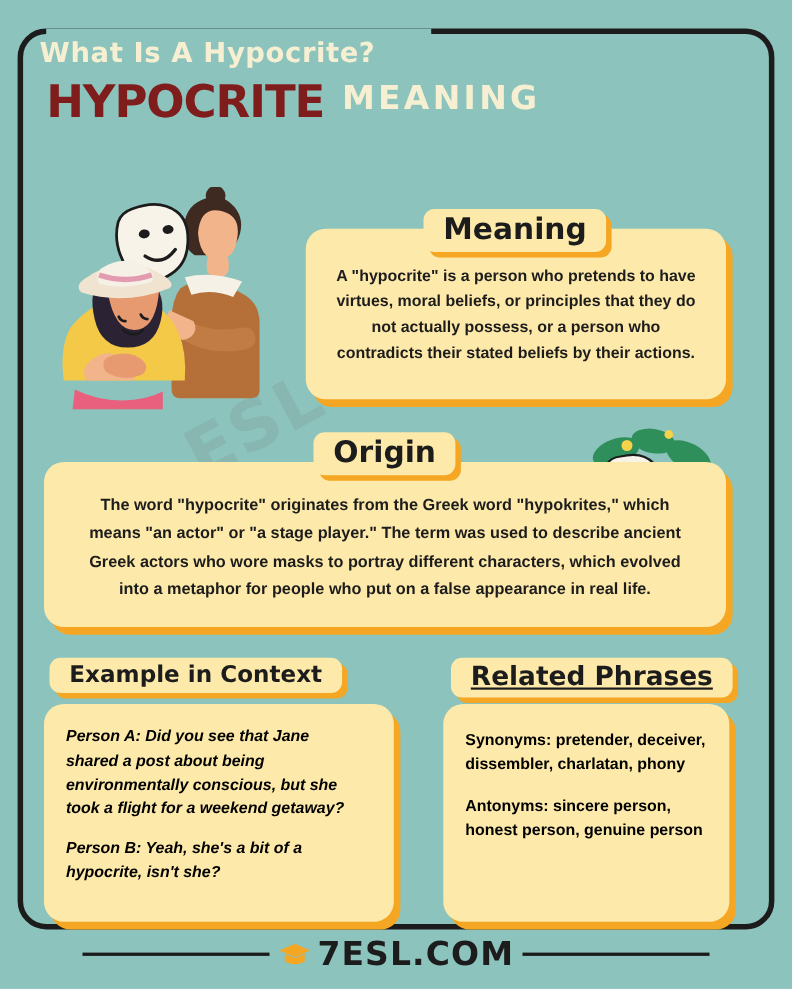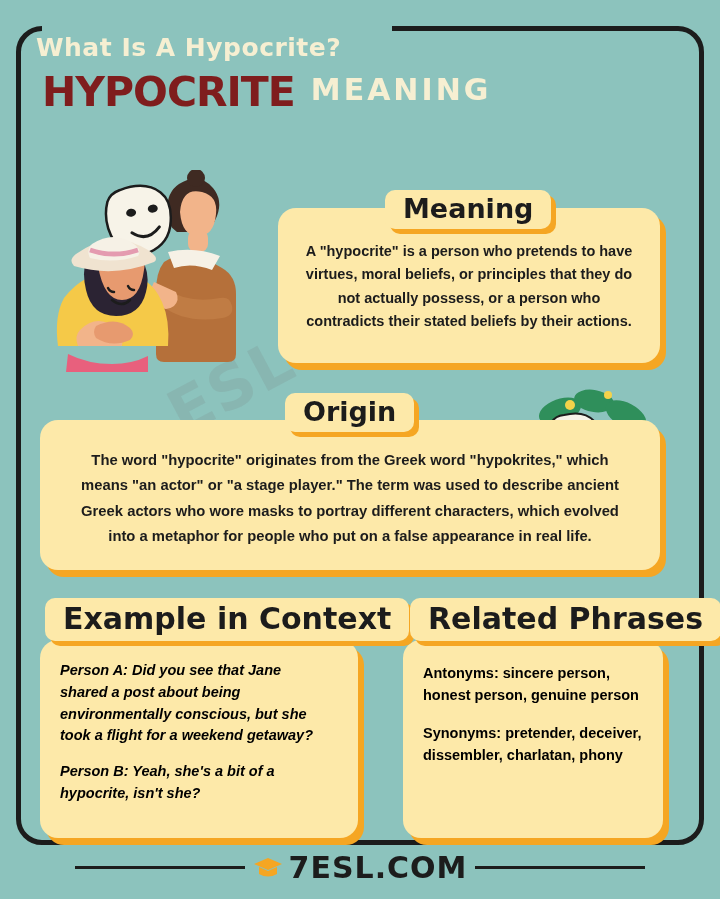--- a/index.html
+++ b/index.html
@@ -145,21 +145,21 @@
   #origin-text {
     text-align: center;
     font-size: 14.8px;
     line-height: 1.72;
   }
 
   
   #example-heading {
     left: 45px;
     top: 598px;
-    font-size: 30px;
+    font-size: 21px;
     z-index: 4;
   }
   #example-card {
     left: 40px;
     top: 640px;
     width: 318px;
     height: 198px;
     padding: 20px 20px 16px 20px;
   }
   .dialog-p {
@@ -169,22 +169,23 @@
     margin: 0 16px 14px 0;
     font-weight: 600;
   }
   .dialog-p:last-child { margin-bottom: 0; }
   .speaker { font-weight: 900; font-style: italic; }
 
   
   #related-heading {
     left: 410px;
     top: 598px;
-    font-size: 30px;
+    font-size: 24px;
     z-index: 4;
+    text-decoration: underline;
   }
   #related-card {
     left: 403px;
     top: 640px;
     width: 260px;
     height: 198px;
     padding: 22px 18px 16px 20px;
   }
   .rel-p {
     font-size: 14.5px;
@@ -350,24 +351,24 @@
       <span class="speaker">Person A:</span><span> Did you see that Jane shared a post about being environmentally conscious, but she took a flight for a weekend getaway?</span>
     </p>
     <p class="dialog-p">
       <span class="speaker">Person B:</span><span> Yeah, she's a bit of a hypocrite, isn't she?</span>
     </p>
   </div>
 
   <div class="section-heading" id="related-heading">Related Phrases</div>
   <div class="card" id="related-card">
     <p class="rel-p">
-      <span class="rel-label">Antonyms:</span><span> sincere person, honest person, genuine person</span>
+      <span class="rel-label">Synonyms:</span><span> pretender, deceiver, dissembler, charlatan, phony</span>
     </p>
     <p class="rel-p">
-      <span class="rel-label">Synonyms:</span><span> pretender, deceiver, dissembler, charlatan, phony</span>
+      <span class="rel-label">Antonyms:</span><span> sincere person, honest person, genuine person</span>
     </p>
   </div>
 
   <div class="footer">
     <div class="footer-line"></div>
     <div class="footer-logo">
       <svg class="cap-icon" width="30" height="24" viewBox="0 0 30 24" xmlns="http://www.w3.org/2000/svg">
         <path d="M15 2 L29 8 L15 14 L1 8 Z" fill="#f5a623"></path>
         <path d="M6 11 L6 18 q9 5 18 0 L24 11 L15 15 Z" fill="#f5a623"></path>
       </svg>

